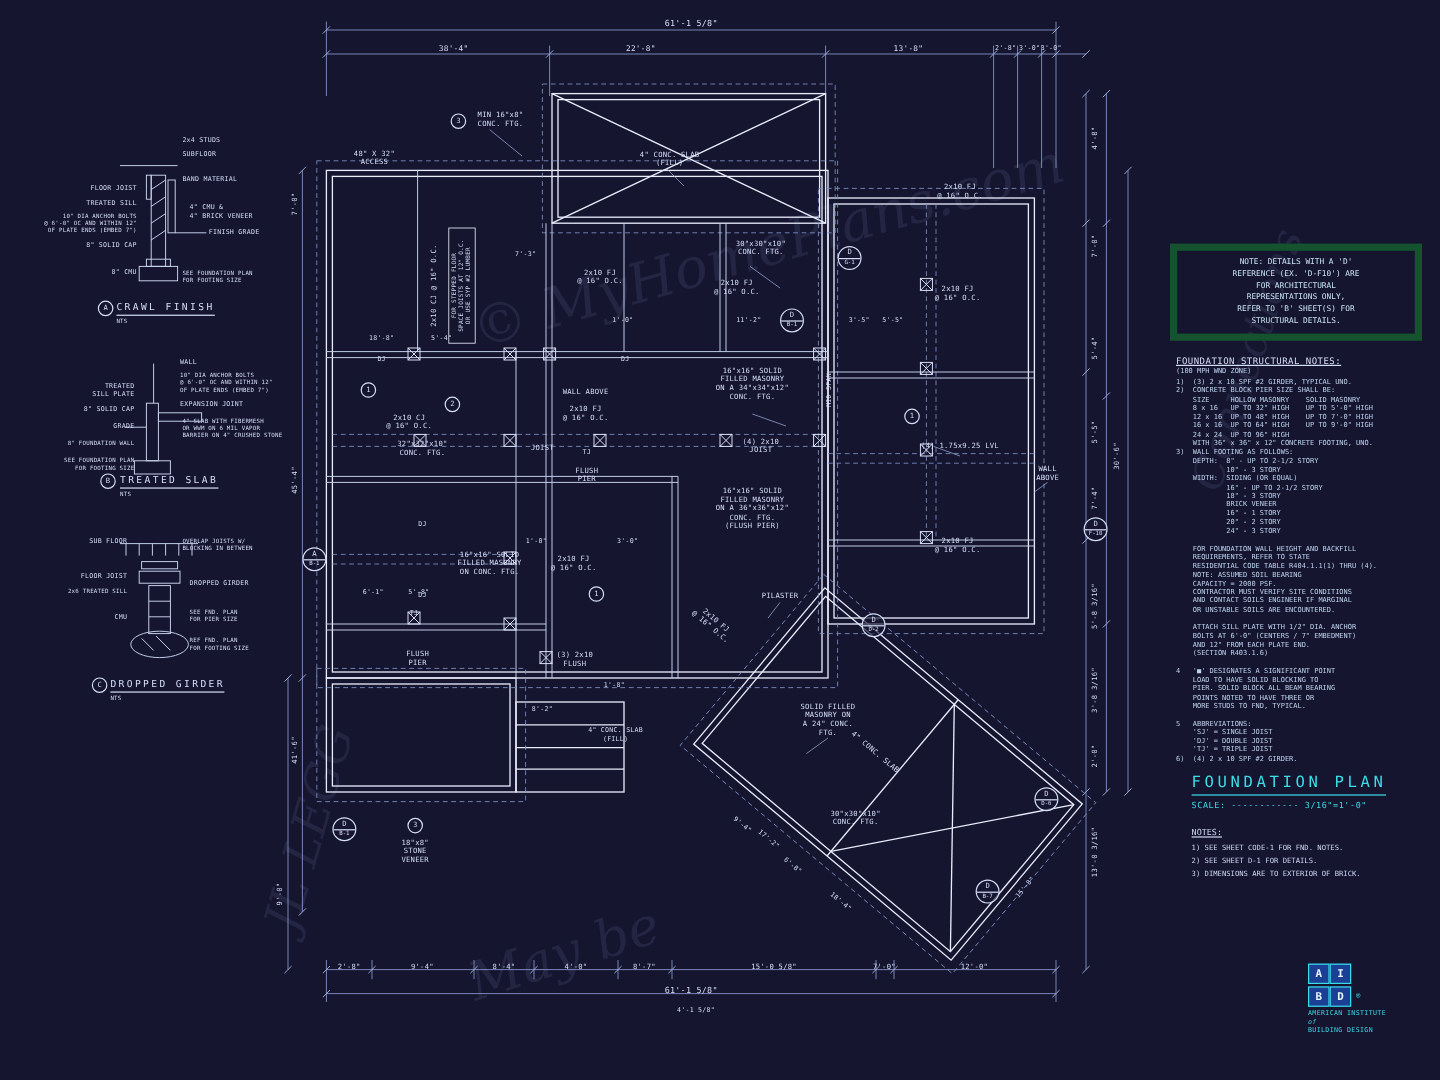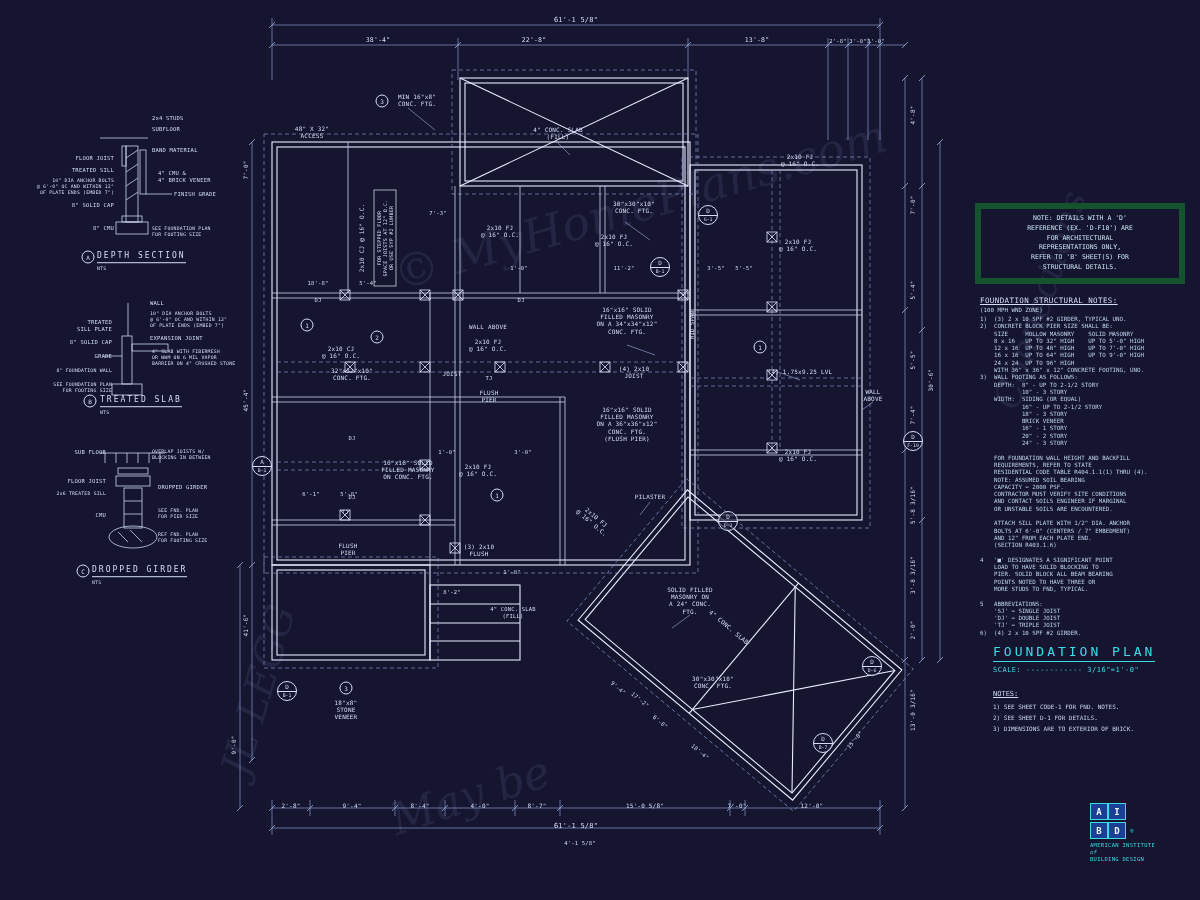--- a/index.html
+++ b/index.html
@@ -425,21 +425,21 @@
       <span class="ann" style="left: 174px; top: 194px; font-size: 5.5px; text-align: left; transform: translate(0%, -50%) rotate(0deg);">FINISH GRADE</span>
       <span class="ann" style="left: 114px; top: 158px; font-size: 5.5px; text-align: right; transform: translate(-100%, -50%) rotate(0deg);">FLOOR JOIST</span>
       <span class="ann" style="left: 114px; top: 170px; font-size: 5.5px; text-align: right; transform: translate(-100%, -50%) rotate(0deg);">TREATED SILL</span>
       <span class="ann" style="left: 114px; top: 187px; font-size: 4.8px; text-align: right; transform: translate(-100%, -50%) rotate(0deg);">10" DIA ANCHOR BOLTS
 @ 6'-0" OC AND WITHIN 12"
 OF PLATE ENDS (EMBED 7")</span>
       <span class="ann" style="left: 114px; top: 205px; font-size: 5.5px; text-align: right; transform: translate(-100%, -50%) rotate(0deg);">8" SOLID CAP</span>
       <span class="ann" style="left: 114px; top: 228px; font-size: 5.5px; text-align: right; transform: translate(-100%, -50%) rotate(0deg);">8" CMU</span>
       <span class="ann" style="left: 152px; top: 232px; font-size: 4.8px; text-align: left; transform: translate(0%, -50%) rotate(0deg);">SEE FOUNDATION PLAN
 FOR FOOTING SIZE</span>
-      <span class="ann cap" style="left: 97px; top: 257px; font-size: 8px; text-align: left; transform: translate(0%, -50%) rotate(0deg);">DEPTH SECTION</span>
+      <span class="ann cap" style="left: 97px; top: 257px; font-size: 8px; text-align: left; transform: translate(0%, -50%) rotate(0deg);">CRAWL FINISH</span>
       <span class="ann" style="left: 97px; top: 269px; font-size: 4.8px; text-align: left; transform: translate(0%, -50%) rotate(0deg);">NTS</span>
       <span class="ann" style="left: 150px; top: 303px; font-size: 5.5px; text-align: left; transform: translate(0%, -50%) rotate(0deg);">WALL</span>
       <span class="ann" style="left: 150px; top: 320px; font-size: 4.8px; text-align: left; transform: translate(0%, -50%) rotate(0deg);">10" DIA ANCHOR BOLTS
 @ 6'-0" OC AND WITHIN 12"
 OF PLATE ENDS (EMBED 7")</span>
       <span class="ann" style="left: 150px; top: 338px; font-size: 5.5px; text-align: left; transform: translate(0%, -50%) rotate(0deg);">EXPANSION JOINT</span>
       <span class="ann" style="left: 152px; top: 358px; font-size: 4.8px; text-align: left; transform: translate(0%, -50%) rotate(0deg);">4" SLAB WITH FIBERMESH
 OR WWM ON 6 MIL VAPOR
 BARRIER ON 4" CRUSHED STONE</span>
       <span class="ann" style="left: 112px; top: 326px; font-size: 5.5px; text-align: right; transform: translate(-100%, -50%) rotate(0deg);">TREATED

